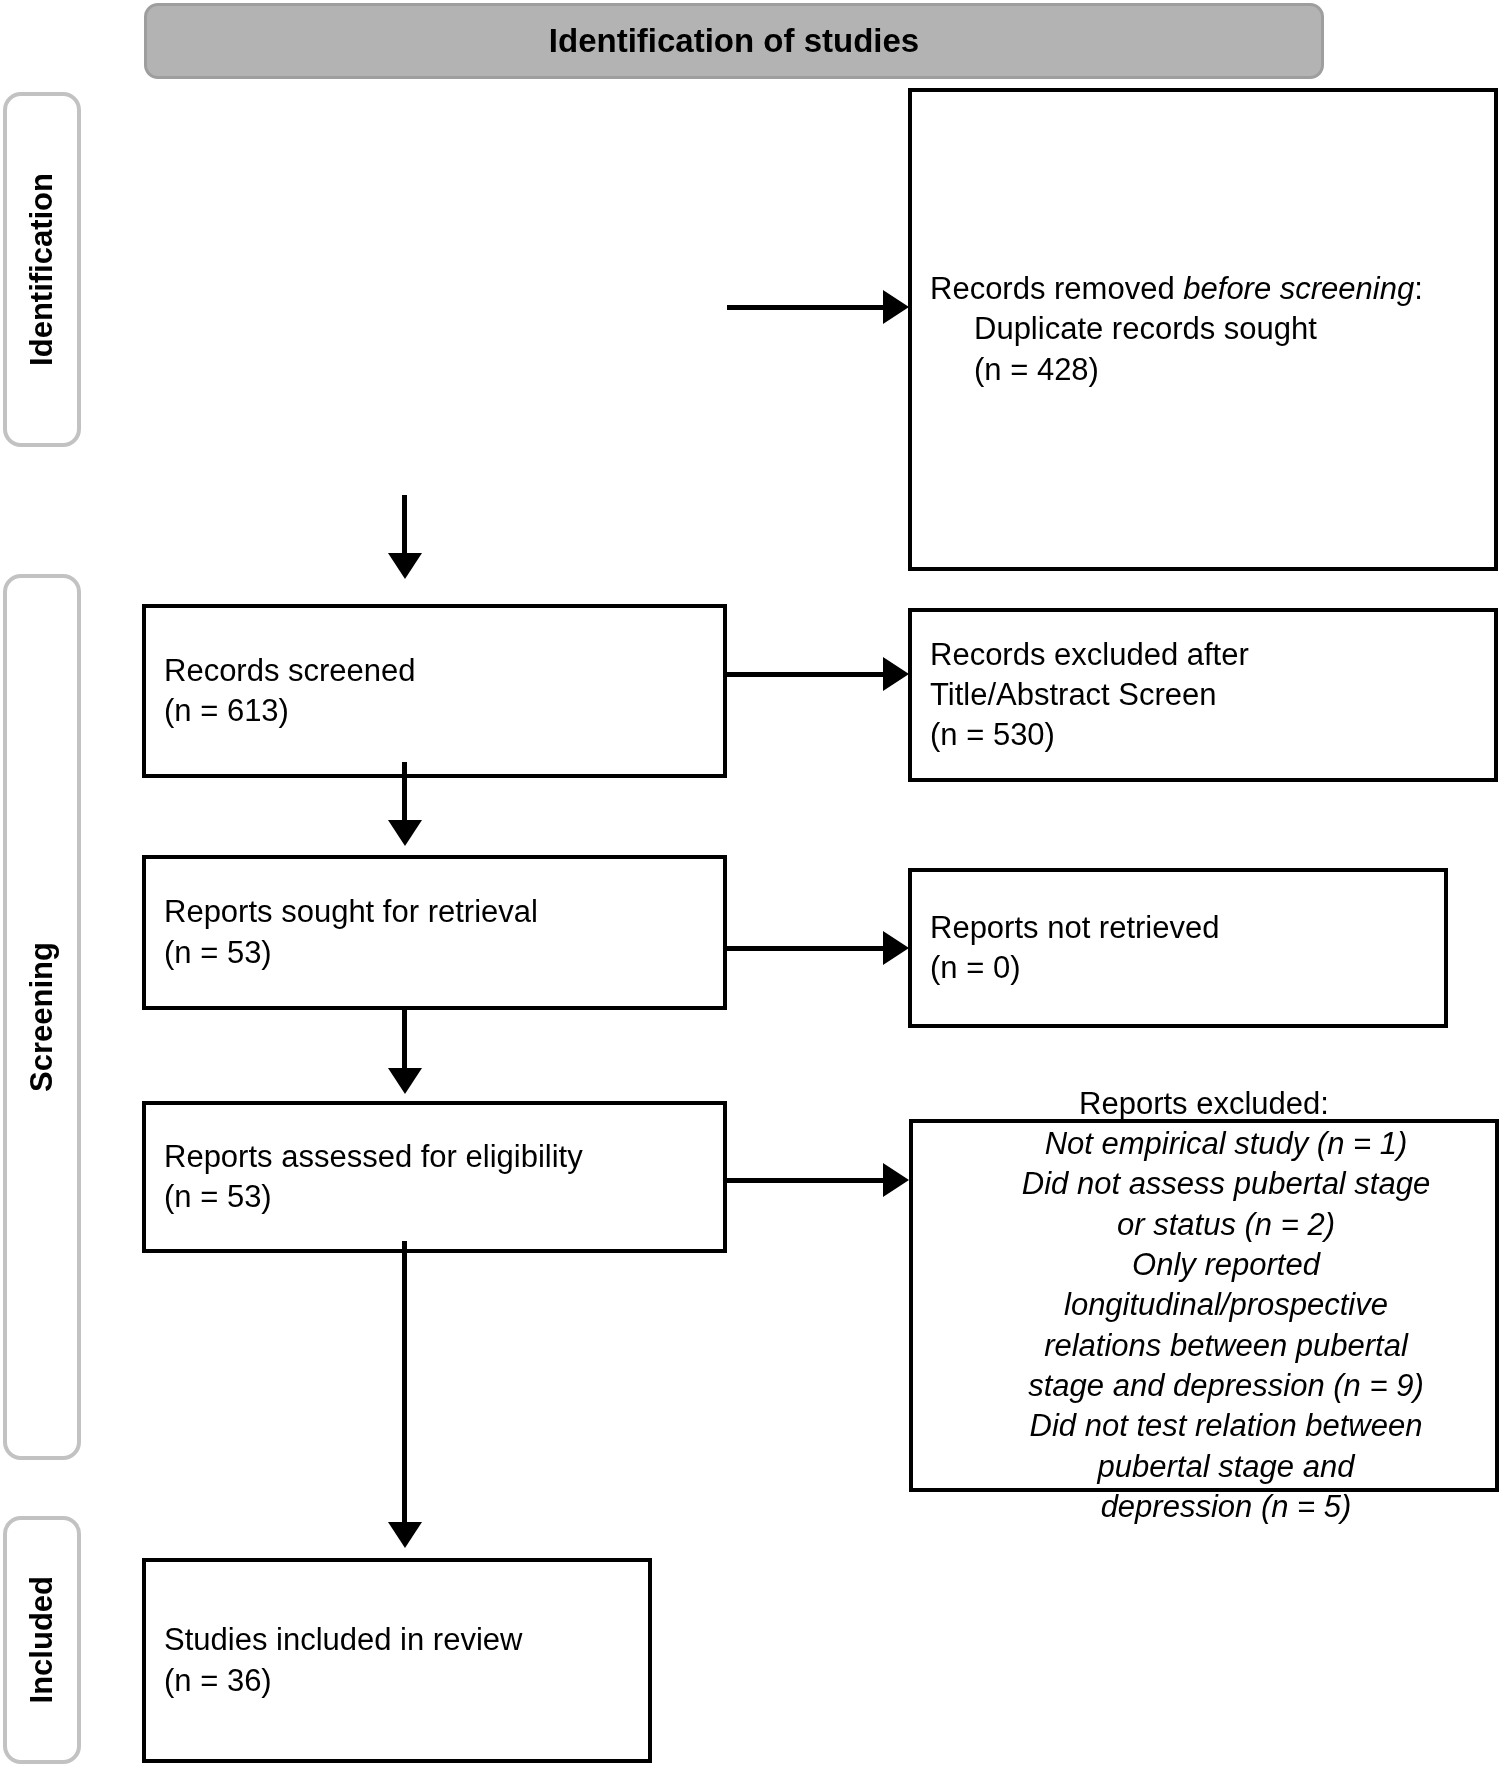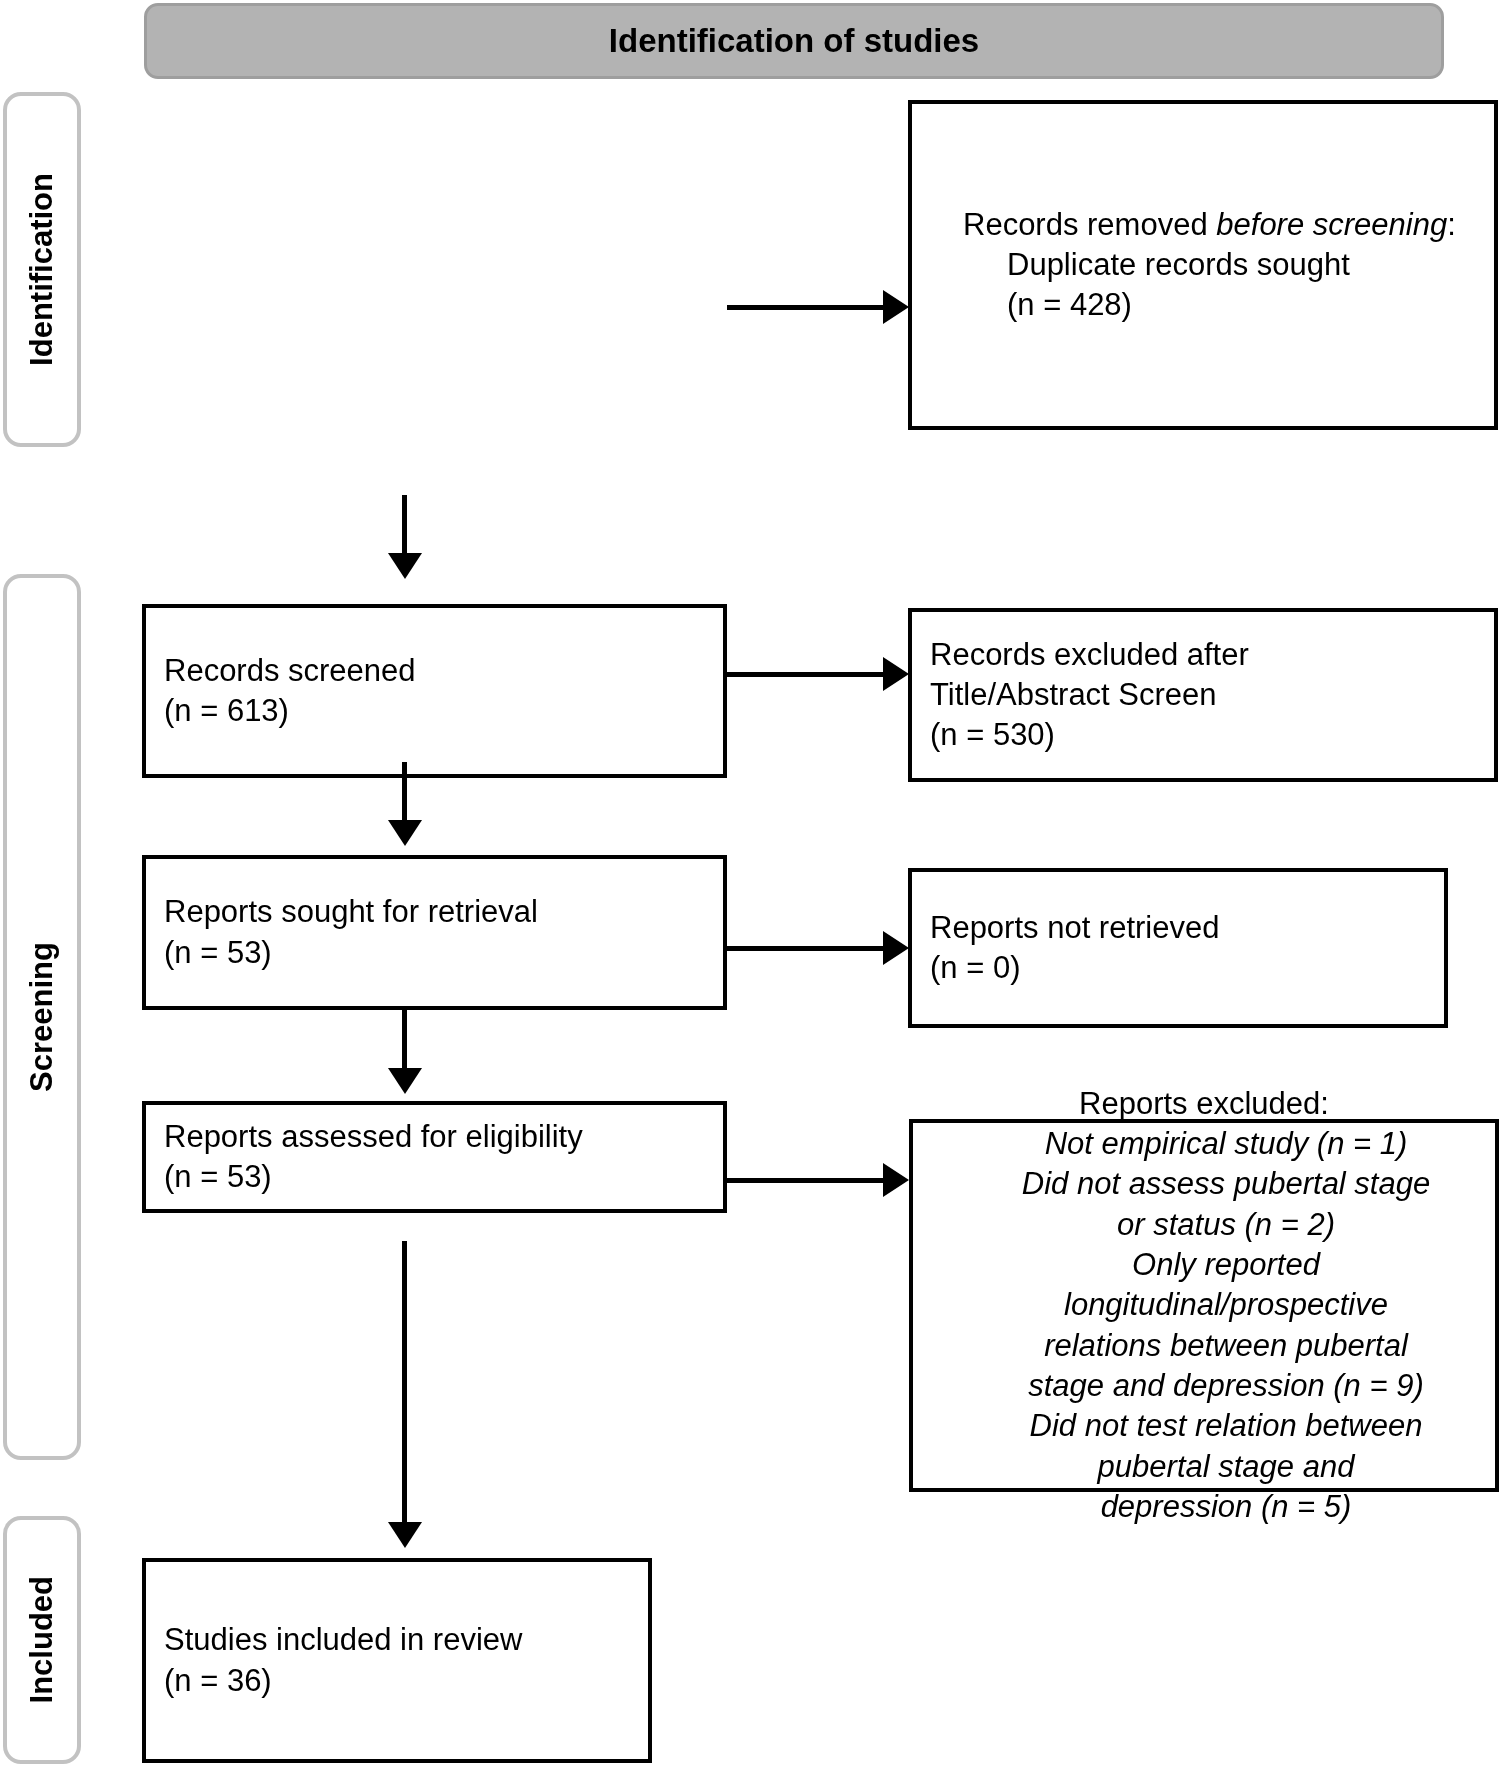--- a/index.html
+++ b/index.html
@@ -14,21 +14,21 @@
     background: #ffffff;
     font-family: "Liberation Sans", sans-serif;
     overflow: hidden;
   }
 
   
   .phase-header {
     position: absolute;
     left: 144px;
     top: 3px;
-    width: 1300px;
+    width: 1180px;
     height: 76px;
     background: #b3b3b3;
     border: 3px solid #9e9e9e;
     border-radius: 14px;
     box-sizing: border-box;
     display: flex;
     align-items: center;
     justify-content: center;
   }
   .phase-header-label {
@@ -138,21 +138,21 @@
     <span>Identification</span>
   </div>
   <div class="stage-label" style="top:574px; height:886px;">
     <span>Screening</span>
   </div>
   <div class="stage-label" style="top:1516px; height:248px;">
     <span>Included</span>
   </div>
 
 
-  <div class="flow-box" style="left:908px; top:100px; width:590px; height:330px;padding-left:33px;">
+  <div class="flow-box" style="left:908px; top:88px; width:590px; height:483px;">
     <div class="box-text"><span class="lead"><span>Records removed </span><em>before screening</em><span>:</span></span><span class="indent">Duplicate records sought</span><span class="indent">(n = 428)</span></div>
   </div>
 
   <div class="h-line" style="left:727px; top:305px; width:160px;"></div>
   <div class="h-arrowhead" style="left:883px; top:290px;"></div>
 
   <div class="v-line" style="left:402px; top:495px; height:62px;"></div>
   <div class="v-arrowhead" style="left:388px; top:553px;"></div>
 
   <div class="flow-box" style="left:142px; top:588px; width:585px; height:174px;margin-top:16px;">
@@ -176,21 +176,21 @@
   <div class="flow-box" style="left:908px; top:868px; width:540px; height:160px;">
     <div class="box-text"><span class="lead">Reports not retrieved</span><span class="lead">(n = 0)</span></div>
   </div>
 
   <div class="h-line" style="left:727px; top:946px; width:160px;"></div>
   <div class="h-arrowhead" style="left:883px; top:931px;"></div>
 
   <div class="v-line" style="left:402px; top:1010px; height:62px;"></div>
   <div class="v-arrowhead" style="left:388px; top:1068px;"></div>
 
-  <div class="flow-box" style="left:142px; top:1101px; width:585px; height:112px;">
+  <div class="flow-box" style="left:142px; top:1101px; width:585px; height:152px;">
     <div class="box-text"><span class="lead">Reports assessed for eligibility</span><span class="lead">(n = 53)</span></div>
   </div>
 
   <div class="flow-box" style="left:909px; top:1119px; width:590px; height:373px;text-align:center;">
     <div class="box-text"><span class="lead">Reports excluded:</span><span class="hang">Not empirical study (n = 1)</span><span class="hang">Did not assess pubertal stage</span><span class="hang">or status (n = 2)</span><span class="hang">Only reported</span><span class="hang">longitudinal/prospective</span><span class="hang">relations between pubertal</span><span class="hang">stage and depression (n = 9)</span><span class="hang">Did not test relation between</span><span class="hang">pubertal stage and</span><span class="hang">depression (n = 5)</span></div>
   </div>
 
   <div class="h-line" style="left:727px; top:1178px; width:160px;"></div>
   <div class="h-arrowhead" style="left:883px; top:1163px;"></div>
 

